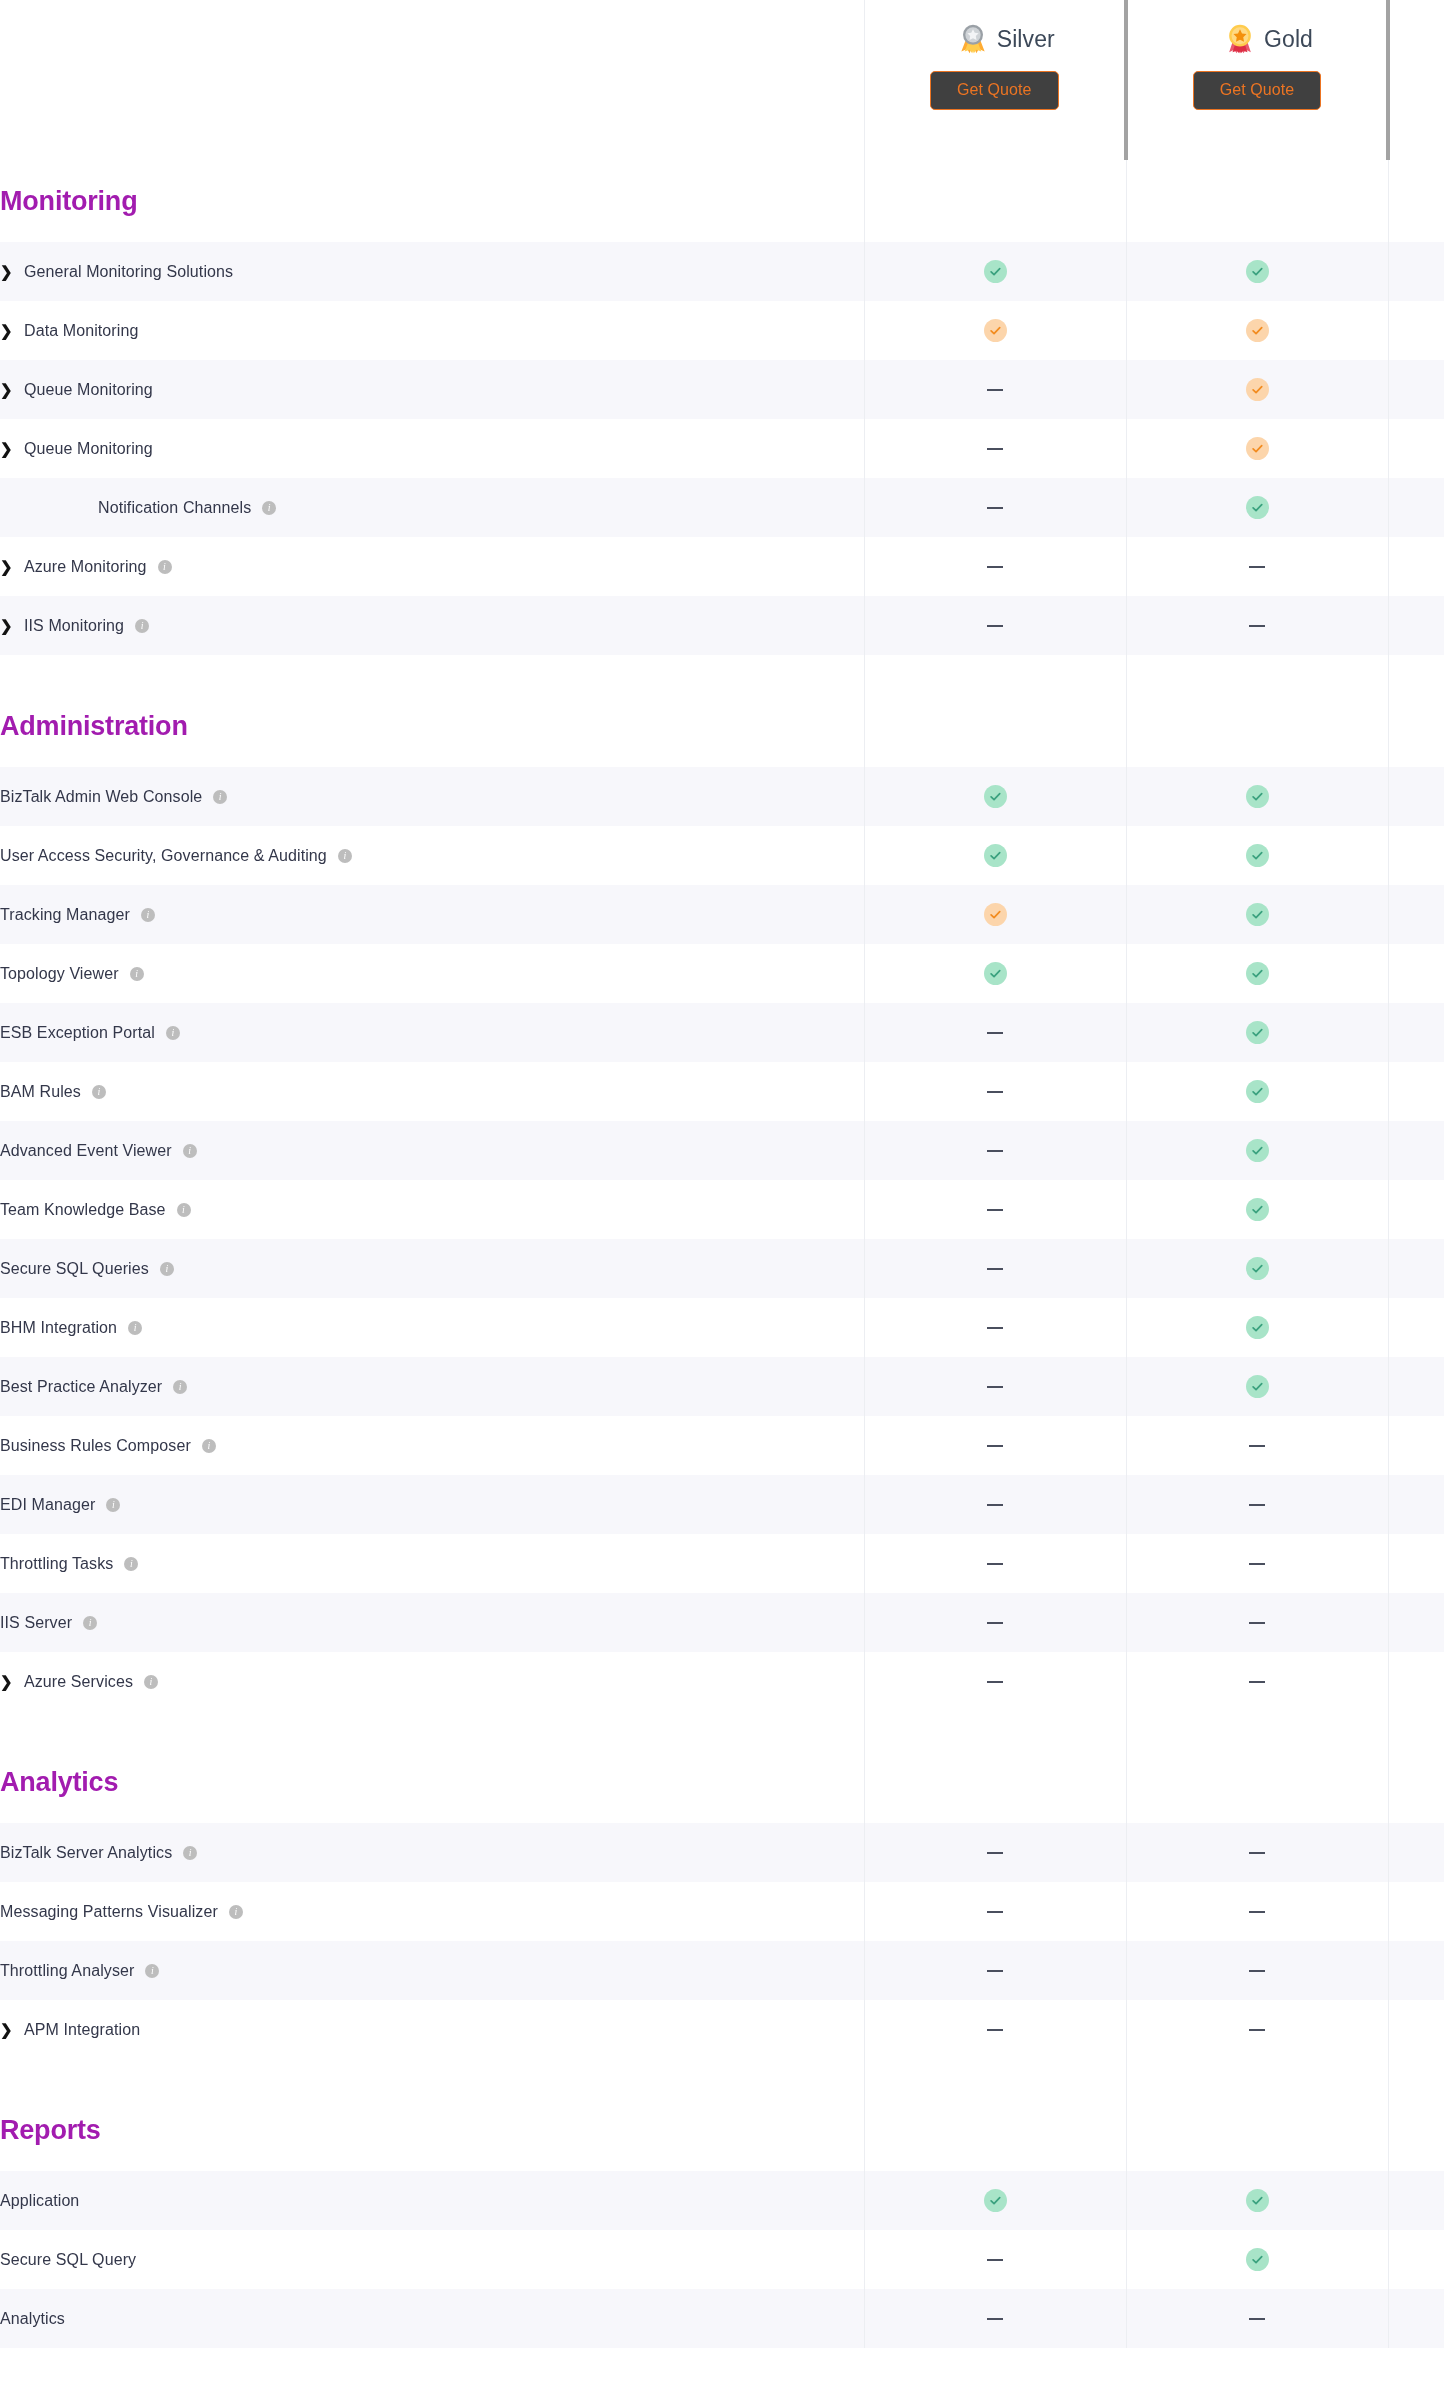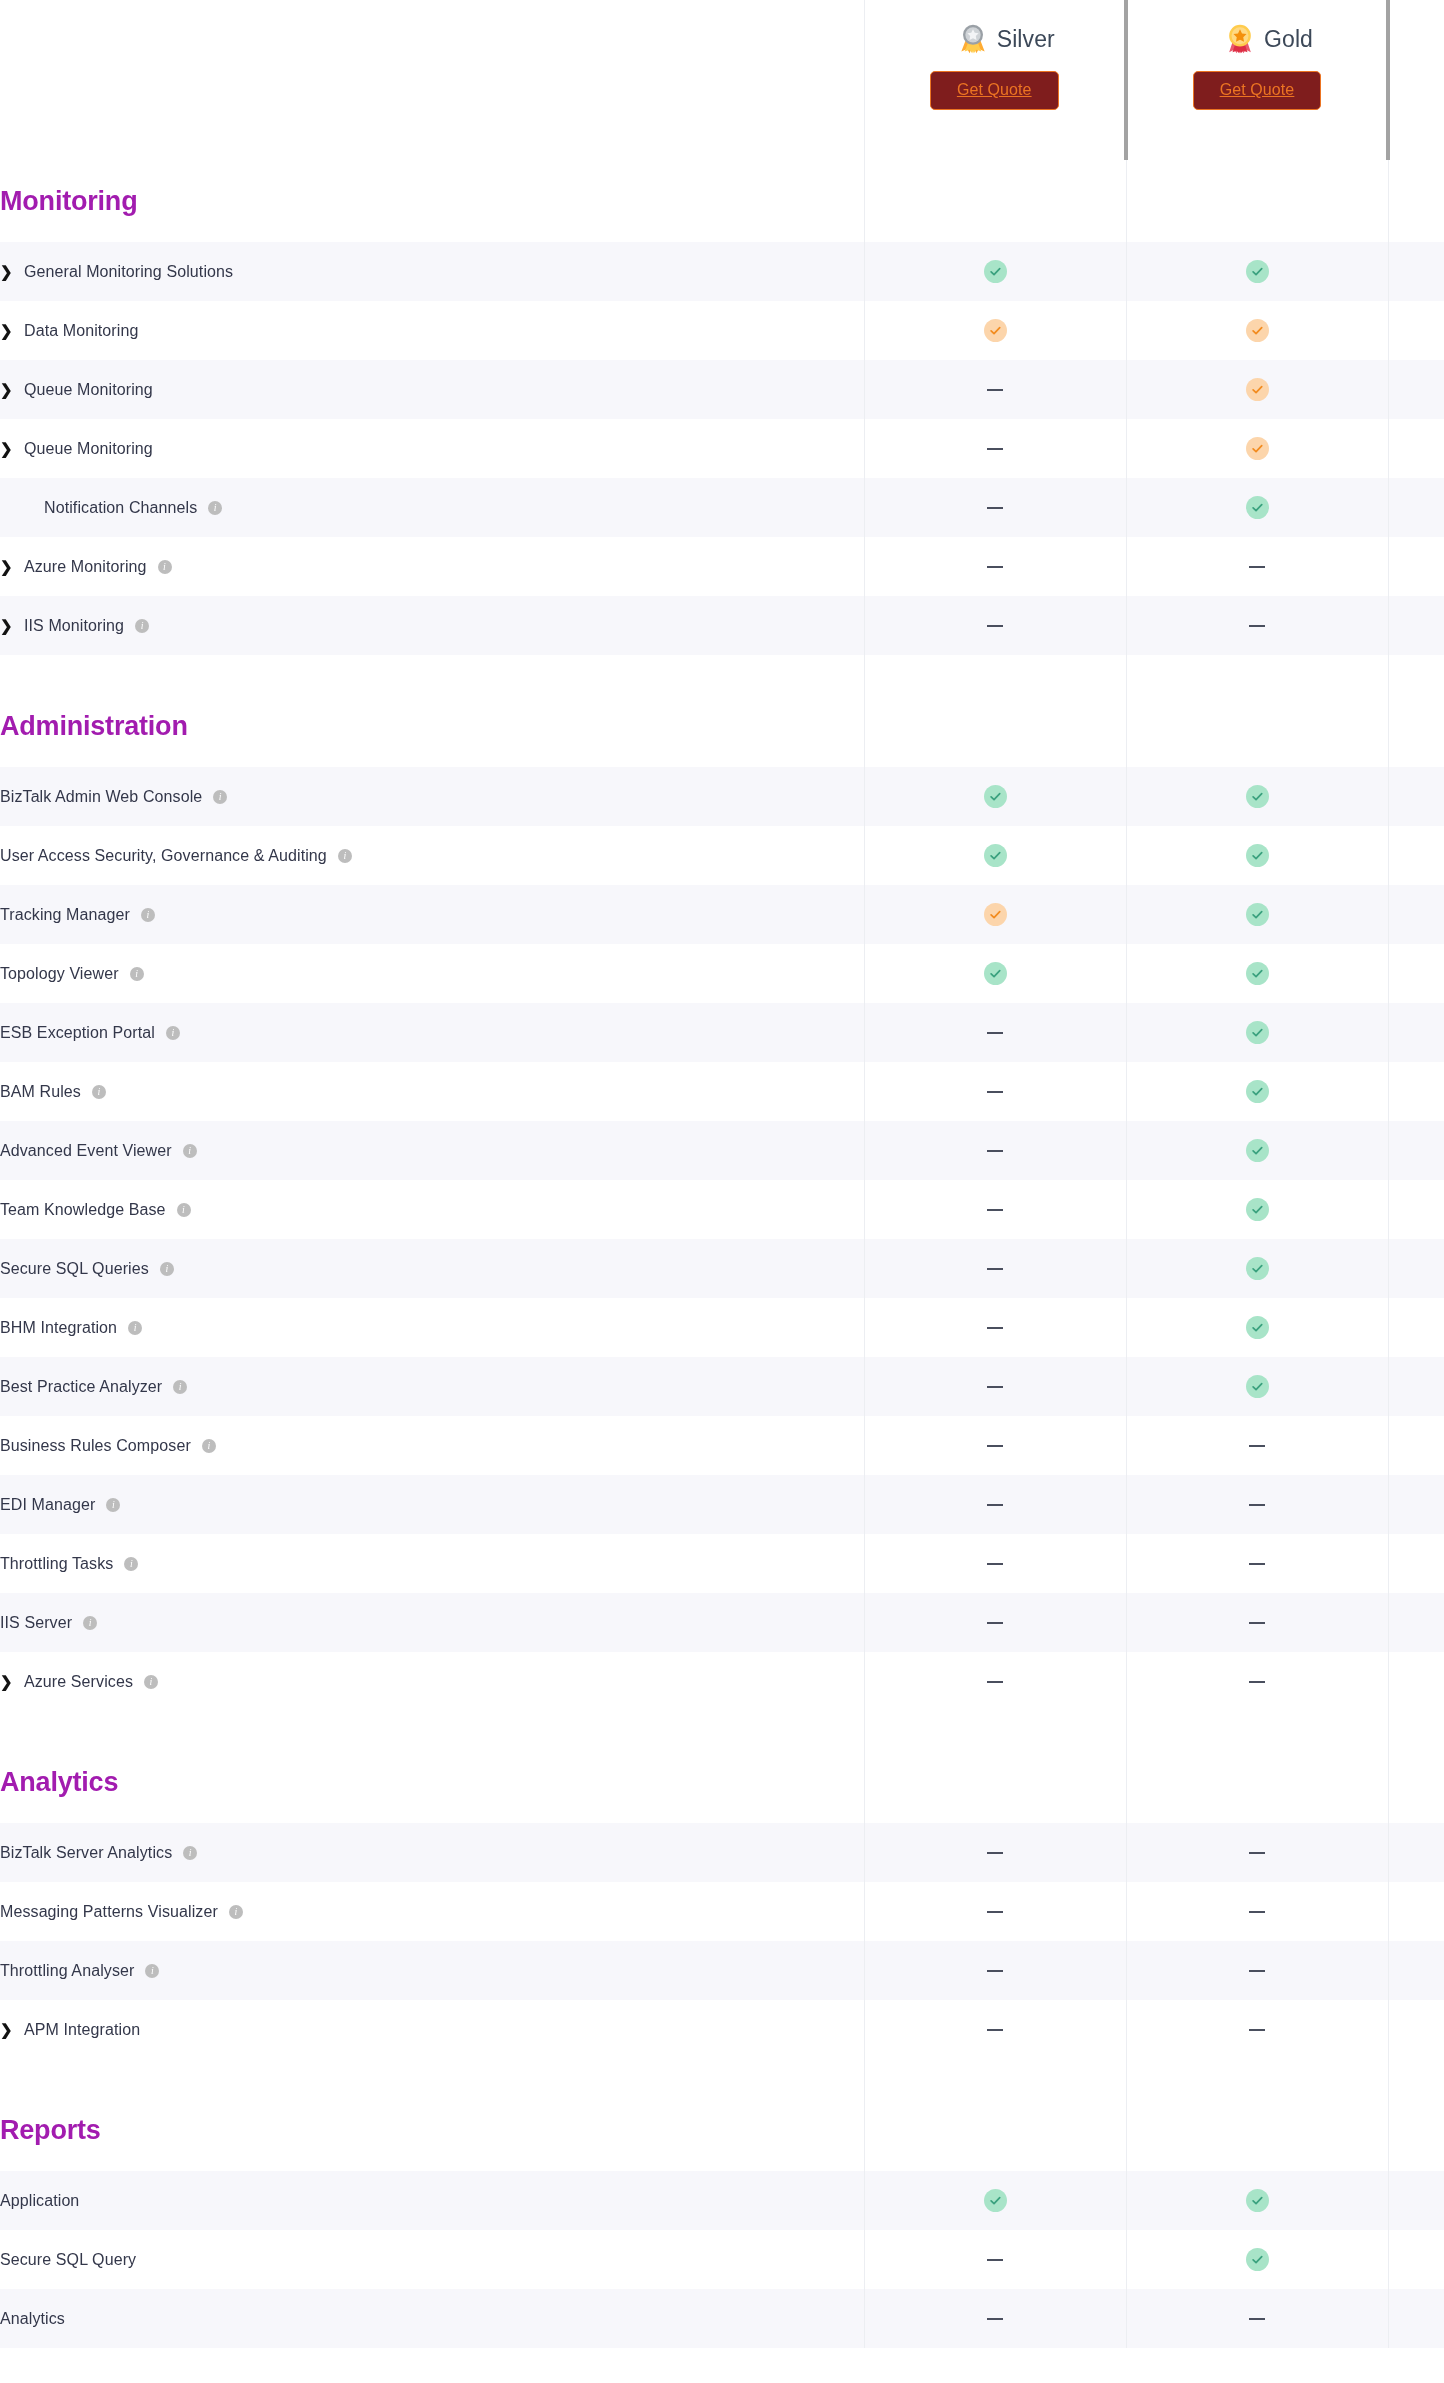--- a/index.html
+++ b/index.html
@@ -45,28 +45,27 @@
     letter-spacing: .1px;
     line-height: 1;
   }
   .medal { width: 30px; height: 30px; display: block; }
   .btn-quote {
     display: inline-block;
     margin-top: 17px;
     padding: 10px 26px 11px;
     border: 1px solid #ec7422;
     border-radius: 5px;
-    background: #7f1d1d;
+    background: #404040;
     color: #ec7422;
     font-size: 16px;
     font-family: "Liberation Sans", sans-serif;
     line-height: 1;
     cursor: pointer;
     letter-spacing: .1px;
-    text-decoration: underline;
   }
 
   
   .sec-row td { padding: 0; }
   .sec-cell {
     height: 82px;
     vertical-align: middle;
     padding-left: 80px;
   }
   .sec-cell.tail { padding-left: 0; border-left: 1px solid #eceef2; }
@@ -82,21 +81,21 @@
   
   .f-row td { padding: 0; height: 59px; vertical-align: middle; }
   .f-row.alt td { background: #f7f7fb; }
   .f-label {
     padding-left: 80px;
     font-size: 16px;
     color: #33374a;
     white-space: nowrap;
     letter-spacing: .1px;
   }
-  .f-label.indent { padding-left: 44px; }
+  .f-label.indent { padding-left: 98px; }
   .lbl-inner { display: flex; align-items: center; }
   .chev {
     display: inline-block;
     width: 13px;
     margin-right: 11px;
     flex: 0 0 auto;
     color: #121212;
     font-size: 15px;
     font-weight: 700;
     line-height: 1;

